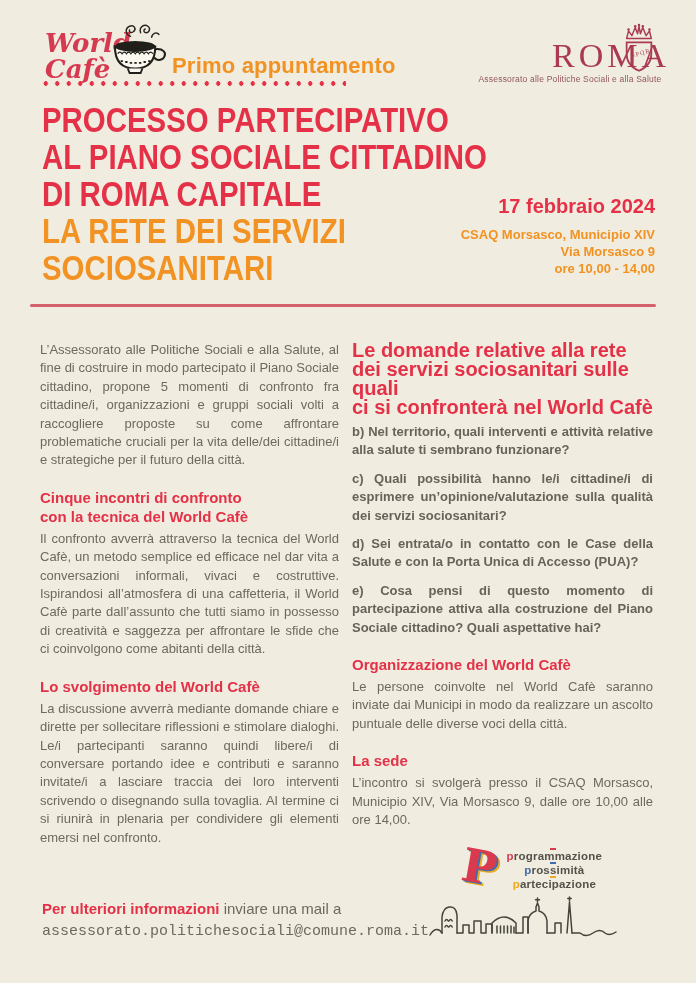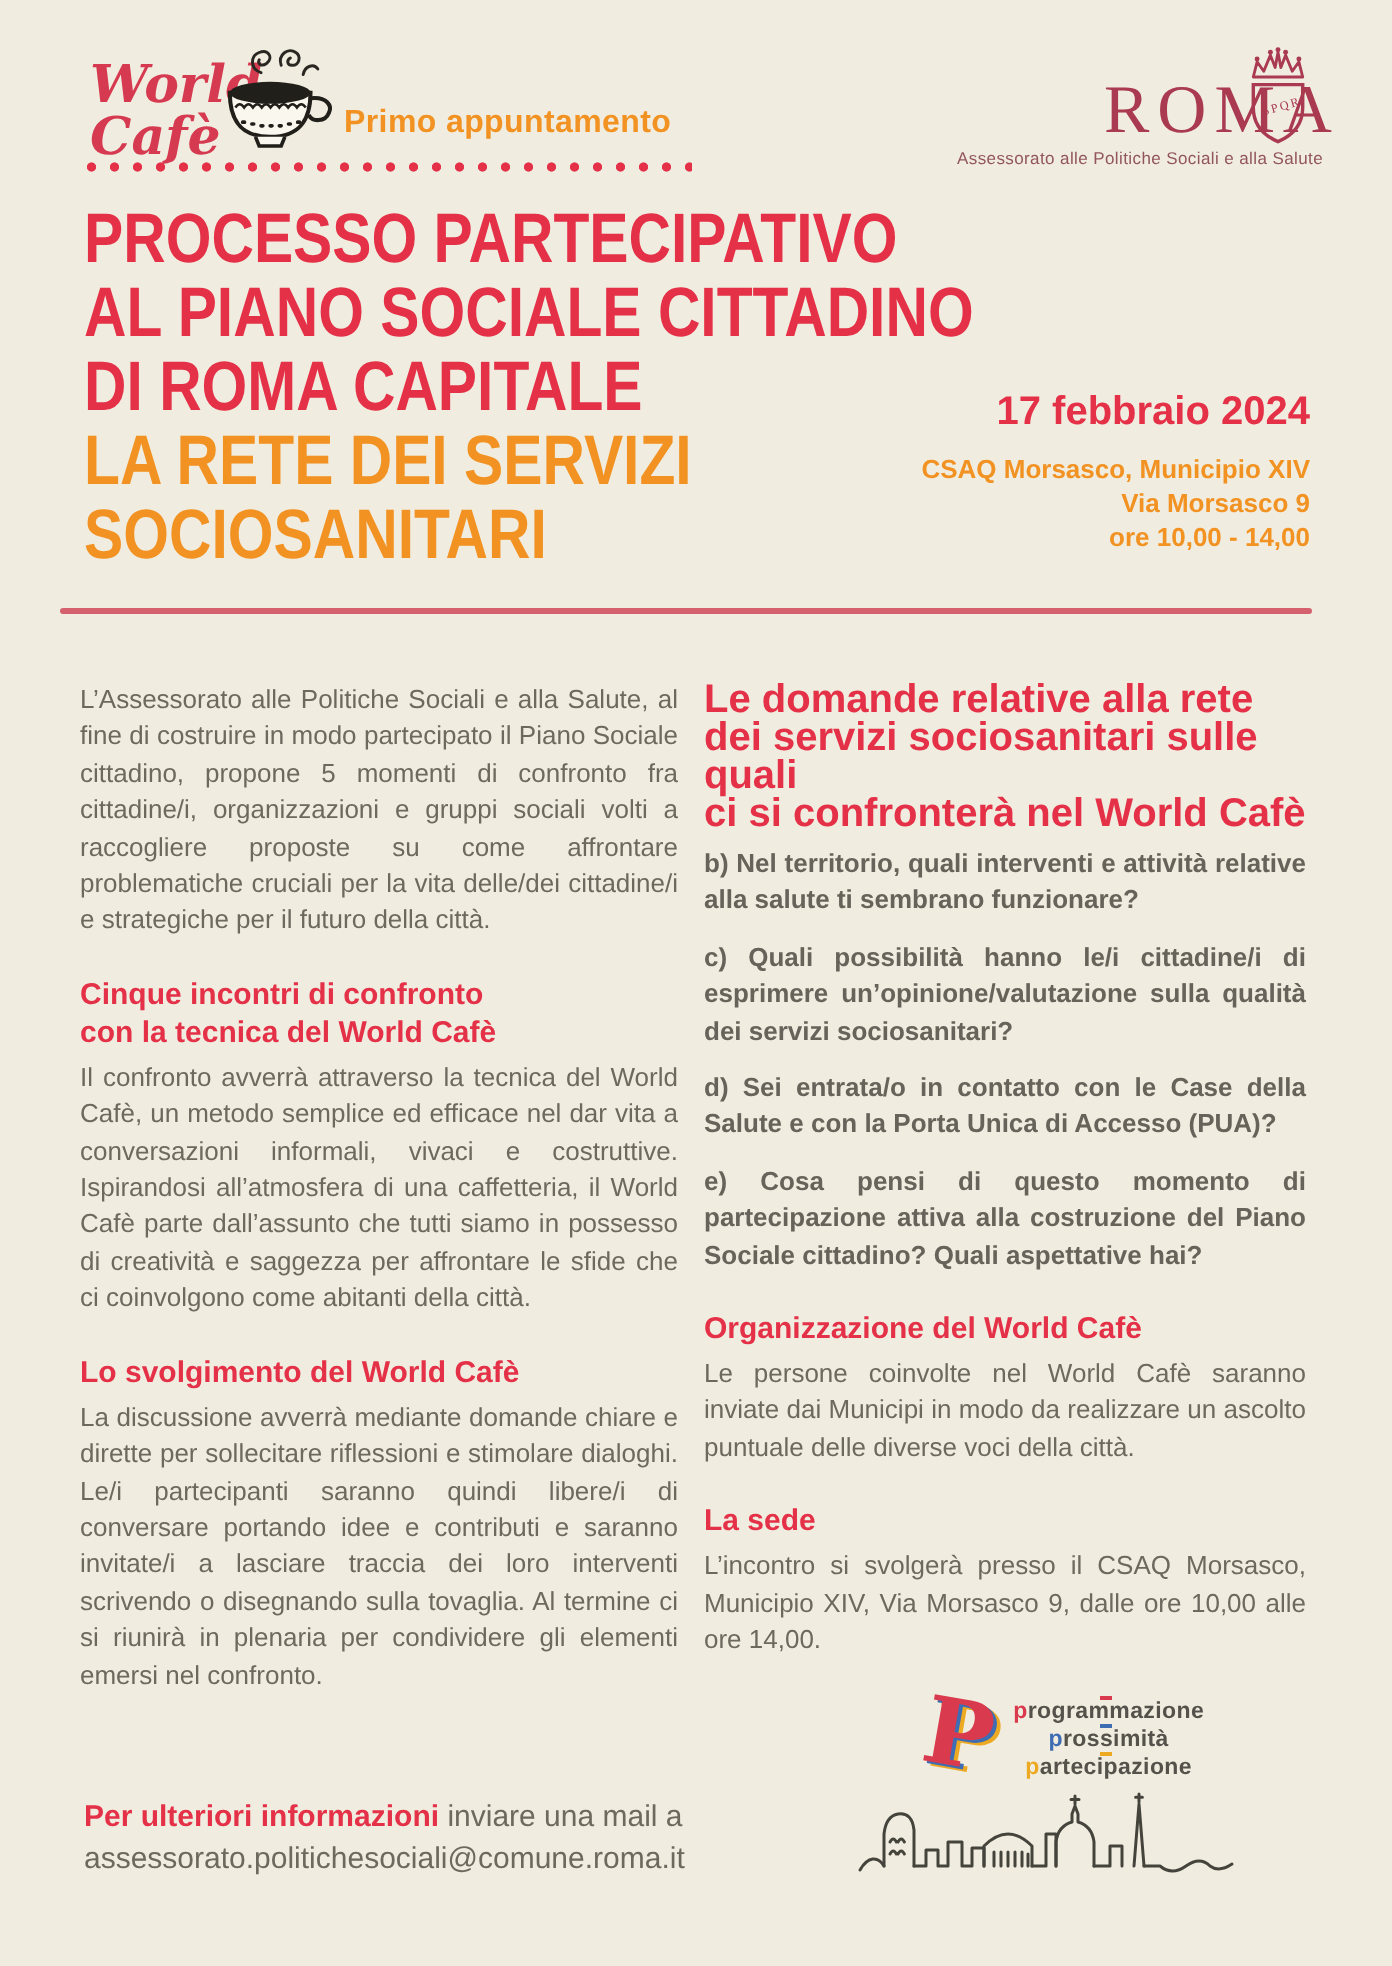--- a/index.html
+++ b/index.html
@@ -7,21 +7,21 @@
   .flyer{
     position:relative;width:696px;height:983px;margin:0 auto;
     background:#f0ecdf;overflow:hidden;
   }
   
   .brand{position:absolute;left:45px;top:30px;
     font-family:"DejaVu Serif", serif;font-style:italic;font-weight:bold;
     color:#d63a50;font-size:26px;line-height:26px;}
   .cup{position:absolute;left:103px;top:20px;}
   .subtitle{position:absolute;left:172px;top:53px;
-    color:#f29222;font-size:16px;font-weight:bold;letter-spacing:0.2px;}
+    color:#f29222;font-size:22px;font-weight:bold;letter-spacing:0.2px;}
   .dotline{position:absolute;left:40px;top:80px;width:306px;height:7px;
     background-image:radial-gradient(circle, #e43148 2.1px, rgba(0,0,0,0) 2.5px);
     background-size:11.5px 7px;background-position:0 50%;background-repeat:repeat-x;}
   .roma-block{position:absolute;left:470px;top:36px;width:200px;text-align:right;}
   .roma-word{font-family:"Liberation Serif", serif;color:#a93a4f;
     font-size:34px;letter-spacing:4px;line-height:40px;}
   .roma-crest{position:absolute;left:620px;top:23px;}
   .roma-dept{position:absolute;left:455px;top:74px;width:230px;text-align:center;
     color:#92555d;font-size:8.5px;letter-spacing:0.2px;}
   
@@ -43,21 +43,21 @@
   .para{text-align:justify;margin:0 0 0 0;}
   .sec-head{color:#e43148;font-weight:bold;font-size:15px;line-height:19px;
     white-space:pre-line;margin:18px 0 4px 0;}
   .q-head{color:#e43148;font-weight:bold;font-size:20px;line-height:19px;
     white-space:pre-line;margin:0 0 6px 0;}
   .q-item{font-weight:bold;color:#67635a;text-align:justify;margin:0 0 10px 0;}
   
   .footer-info{position:absolute;left:42px;top:898px;width:340px;
     color:#6e695f;font-size:15px;line-height:21px;}
   .footer-info .lbl{color:#e43148;font-weight:bold;}
-  .email{color:#6e695f;text-decoration:none;}
+  .email{color:#6e695f;text-decoration:none;font-family:Liberation Mono, monospace;}
   .p-logo{position:absolute;left:462px;top:844px;display:flex;align-items:flex-start;}
   .p-letter{font-family:"DejaVu Serif", serif;font-weight:bold;font-size:46px;
     line-height:46px;color:#d93a4e;transform:rotate(10deg);
     text-shadow:2px 1px 0 #3f6db3, 4px 2px 0 #eda921;}
   .p-words{margin-left:10px;margin-top:4px;}
   .p-row{display:flex;align-items:center;height:14px;flex-direction:column;}
   .p-sq{width:6px;height:6px;margin-right:3px;display:inline-block;}
   .sq-red{background:#d93a4e;} .sq-blue{background:#3f6db3;} .sq-yellow{background:#eda921;}
   .p-word{font-size:11.5px;font-weight:bold;color:#55524b;letter-spacing:0.2px;}
   .p-init-red{color:#d93a4e;} .p-init-blue{color:#3f6db3;} .p-init-yellow{color:#eda921;}

